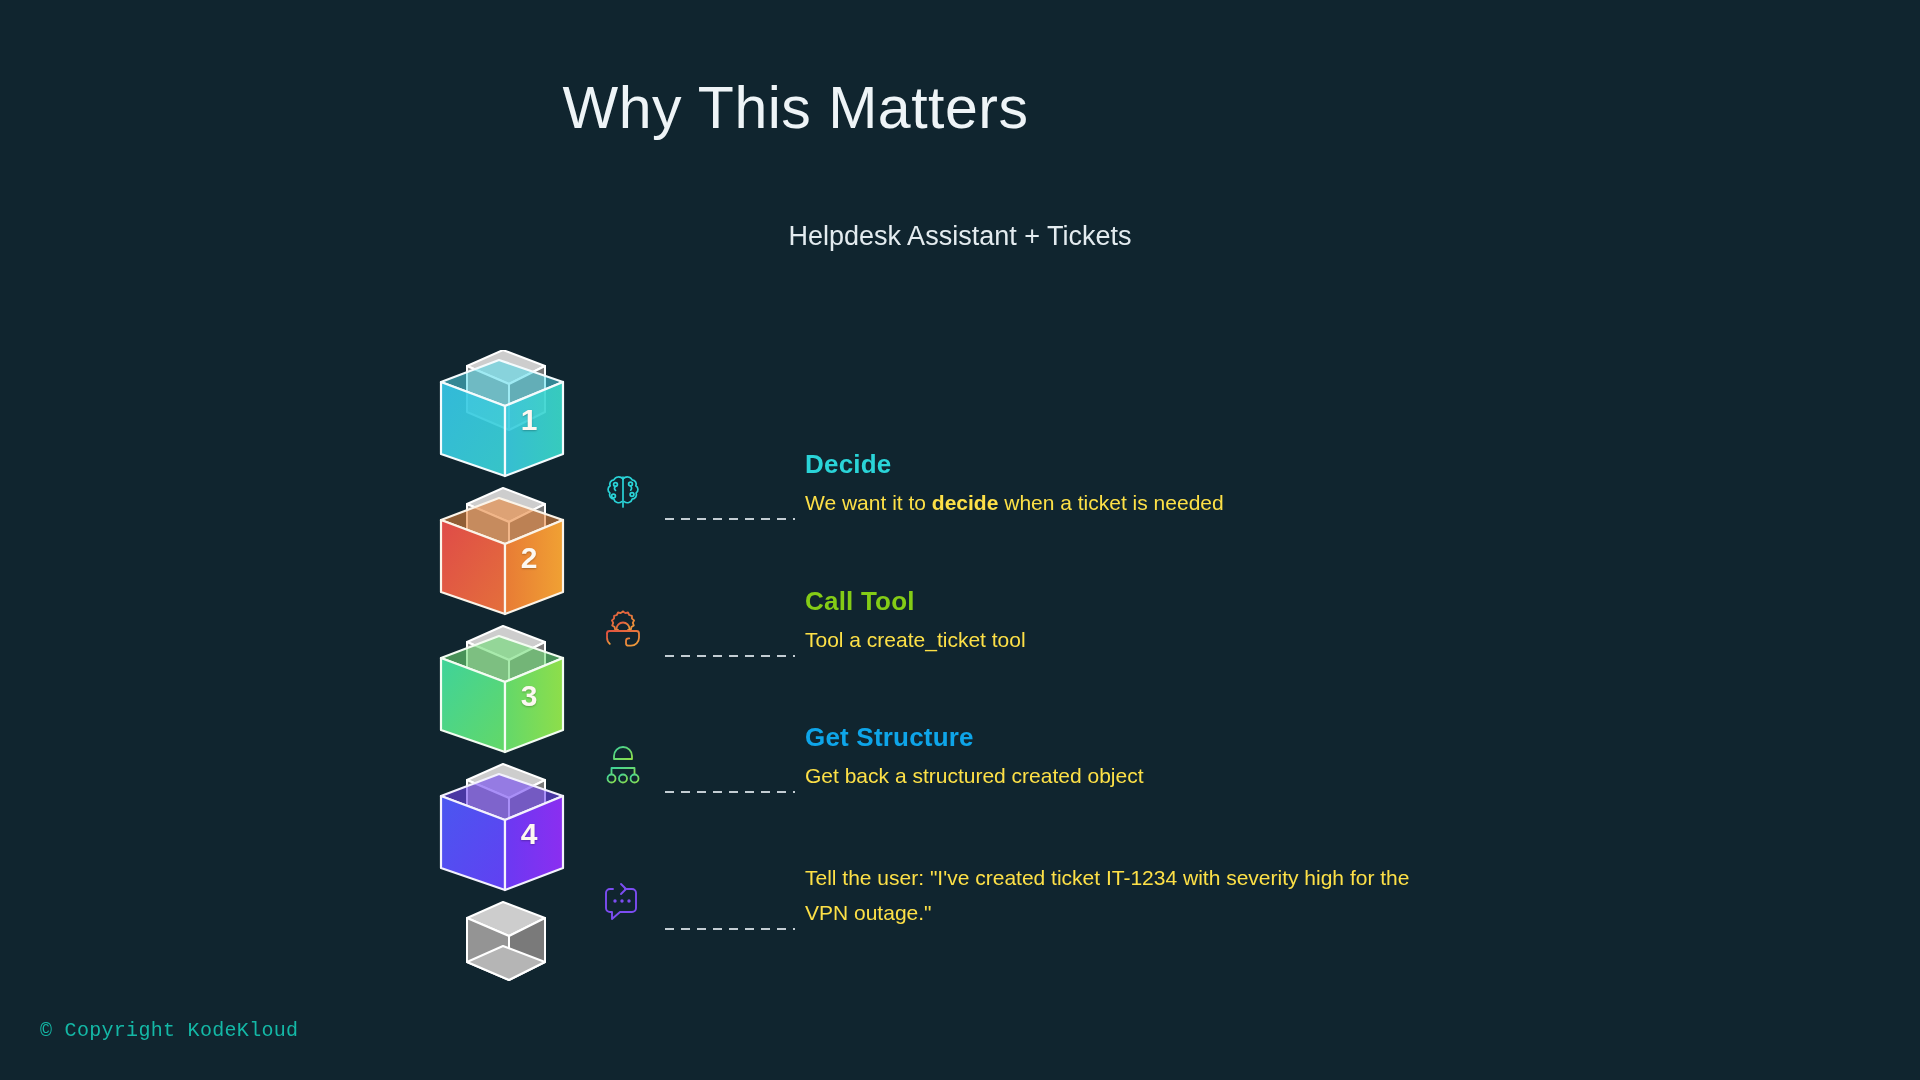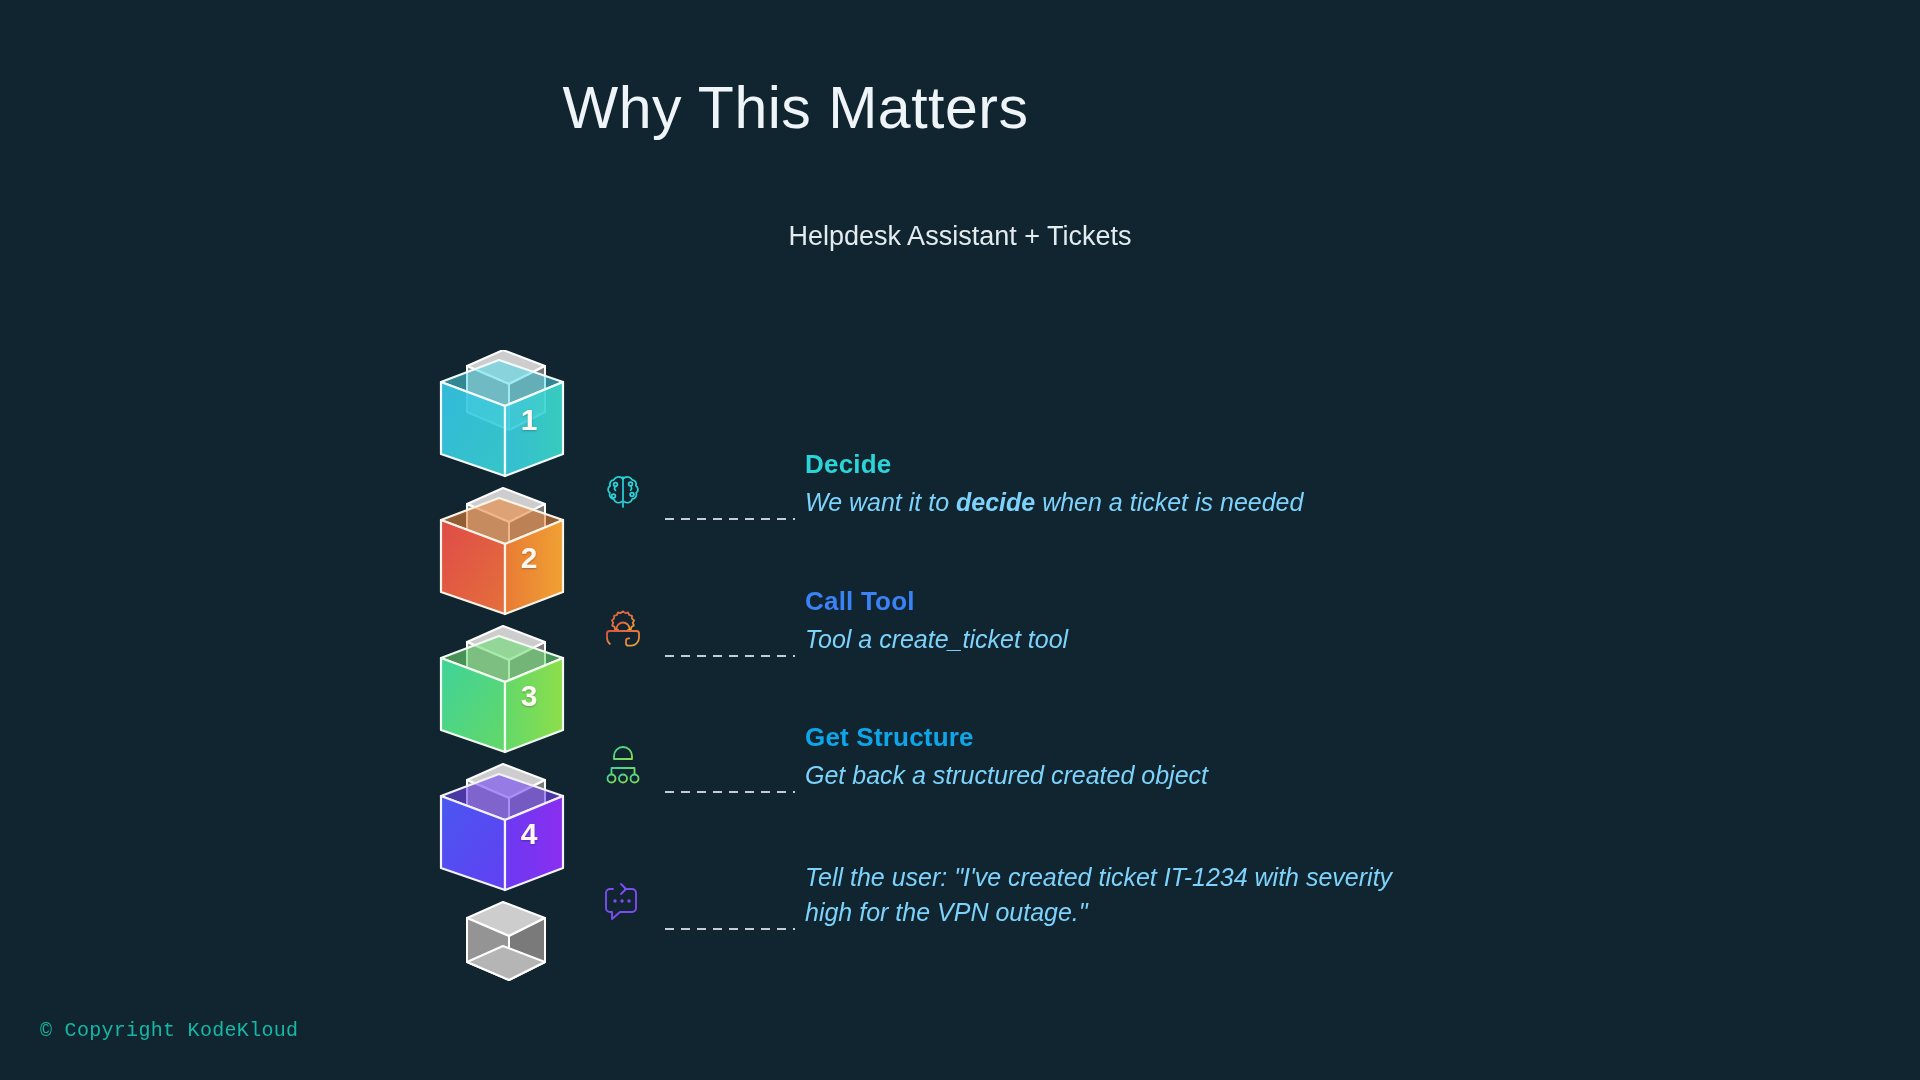--- a/index.html
+++ b/index.html
@@ -70,25 +70,24 @@
     background-repeat:repeat-x;
   }
   .row-text { padding-top:0; }
   .row-heading {
     font-size:26px; font-weight:700;
     letter-spacing:.2px;
     line-height:34px;
     margin-bottom:4px;
   }
   .row-body {
-    font-size:25px; font-weight:400;
-    color:#7dd3fc;
+    font-size:21px; font-weight:400;
+    color:#fde047;
     line-height:35px;
     max-width:620px;
-    font-style:italic;
   }
   .row-body b { font-weight:700; }
   
   #footer-copyright {
     position:absolute; left:40px; top:1019px;
     font-size:20px; color:#14b8a6;
     letter-spacing:.3px;
     font-family:Liberation Mono, monospace;
   }
 </style>
@@ -257,21 +256,21 @@
         <path d="M24 6.5l2.3 1.6 2.7-.6 1.2 2.5 2.7.8.1 2.8 2.1 1.8-1.3 2.5 1 2.6-2.4 1.5-.6 2.7-2.8.3"></path>
         <path d="M24 6.5l-2.3 1.6-2.7-.6-1.2 2.5-2.7.8-.1 2.8-2.1 1.8 1.3 2.5-1 2.6 2.4 1.5.6 2.7 2.8.3"></path>
         <path d="M17.5 24a6.5 6.5 0 0113 0"></path>
         <path d="M8 28.5c0-1.4 1.1-2.5 2.5-2.5h27c1.4 0 2.5 1.1 2.5 2.5v4.2c0 4.4-3.6 8-8 8h-2.5c-1.4 0-2.5-1.1-2.5-2.5v-2.4c0-1.4 1.1-2.5 2.5-2.5h.8"></path>
         <path d="M8 28.5v4.2c0 2.4 1.1 4.6 2.8 6.1"></path>
       </g>
     </svg>
   </div>
   <div class="row-dots"></div>
   <div class="row-text">
-    <div class="row-heading" style="color:#3b82f6">Call Tool</div>
+    <div class="row-heading" style="color:#84cc16">Call Tool</div>
     <div class="row-body">
       <span></span><b></b><span>Tool a create_ticket tool</span>
     </div>
   </div>
 </div>
 
 <div class="row" style="top:673px">
   <div class="row-icon">
     <svg width="48" height="48" viewBox="0 0 48 48" fill="none" stroke-width="1.8" stroke-linecap="round" stroke-linejoin="round">
       <defs>

